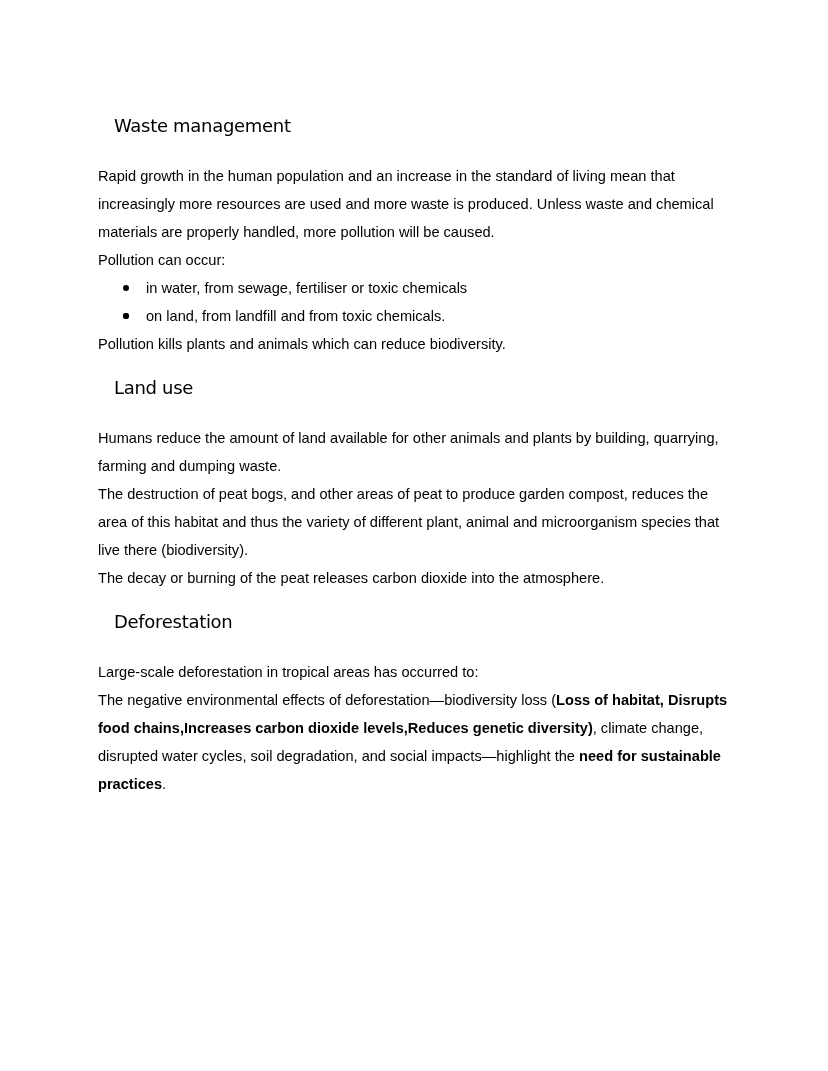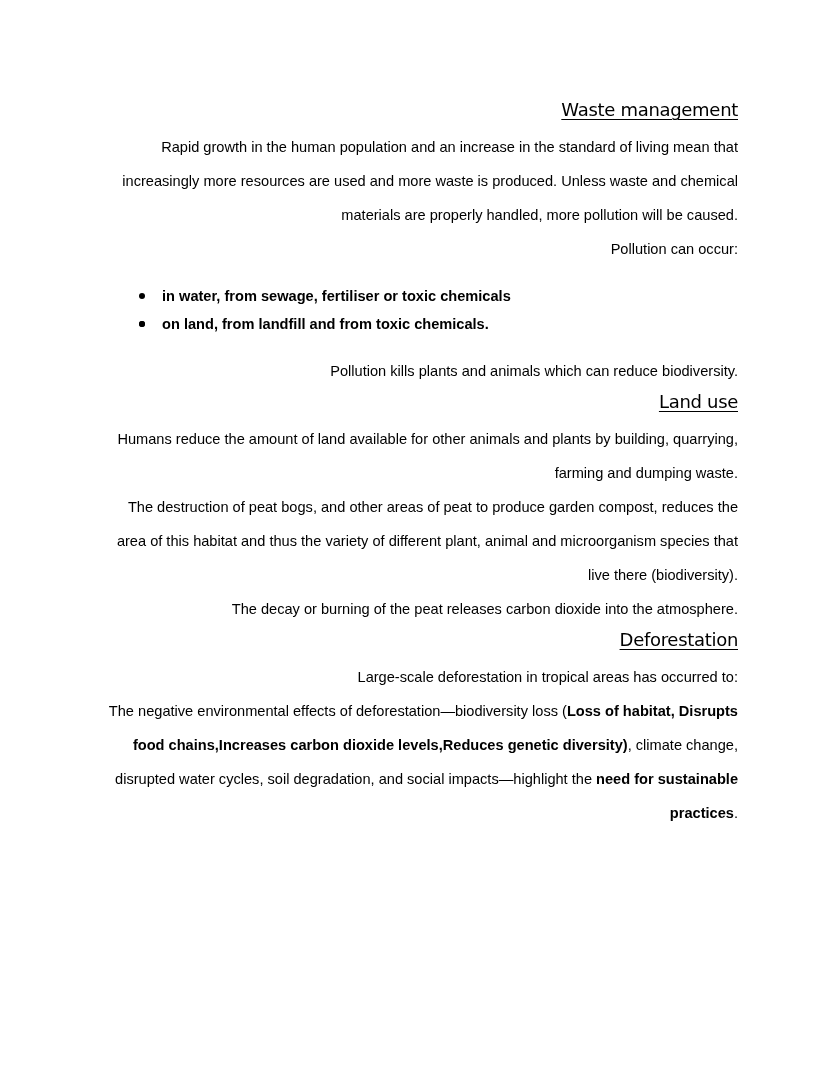--- a/index.html
+++ b/index.html
@@ -2,26 +2,26 @@
 <html><head>
   <meta charset="utf-8">
   <style>
     html, body { margin: 0; padding: 0; background: #ffffff; }
     body { width: 828px; height: 1071px; position: relative; overflow: hidden; }
     .page {
       position: absolute; left: 98px; top: 96px; width: 640px;
       color: #000; font-family: "Liberation Sans", sans-serif; font-size: 14.6px;
     }
     .heading {
-      font-family: "DejaVu Sans", sans-serif; font-size: 18px; text-decoration: underline;
+      font-family: "DejaVu Sans", sans-serif; font-size: 18px; 
       text-underline-offset: 3px; text-decoration-thickness: 1px;
-      height: 28px; line-height: 28px; margin: 0; font-weight: normal; letter-spacing: -0.3px; text-align: right;
+      height: 28px; line-height: 28px; margin: 16px; font-weight: normal; letter-spacing: -0.3px;
     }
-    .para { margin: 0; line-height: 34px; text-align: right; }
-    ul.bullets { list-style: none; margin: 16px; padding: 0; font-weight: bold; }
+    .para { margin: 0; line-height: 28px; }
+    ul.bullets { list-style: none; margin: 0; padding: 0; }
     ul.bullets li { position: relative; line-height: 28px; padding-left: 48px; }
     ul.bullets li .dot {
       position: absolute; left: 25px; top: 11px; width: 6px; height: 6px; border-radius: 50%; background: #000;
     }
     .gap-h { height: 6px; }
     b { font-weight: bold; }
   </style>
 </head>
 <body>
 

